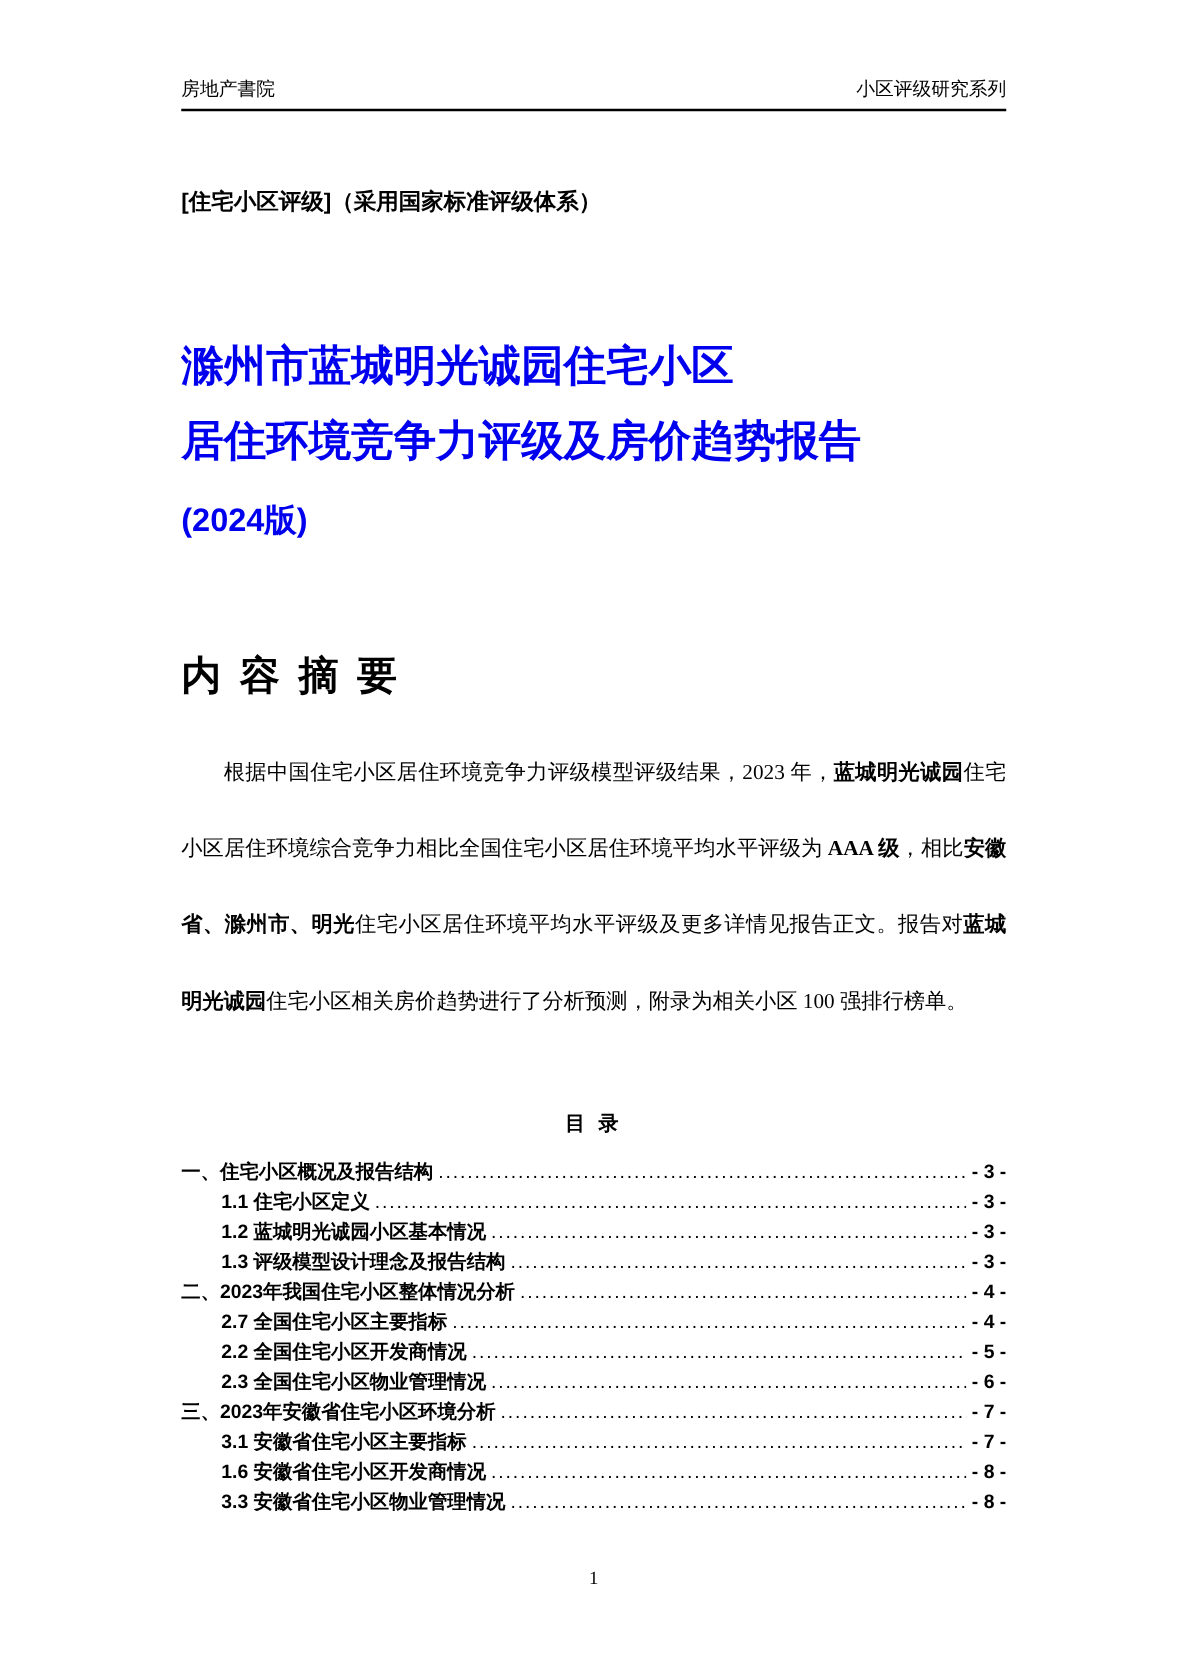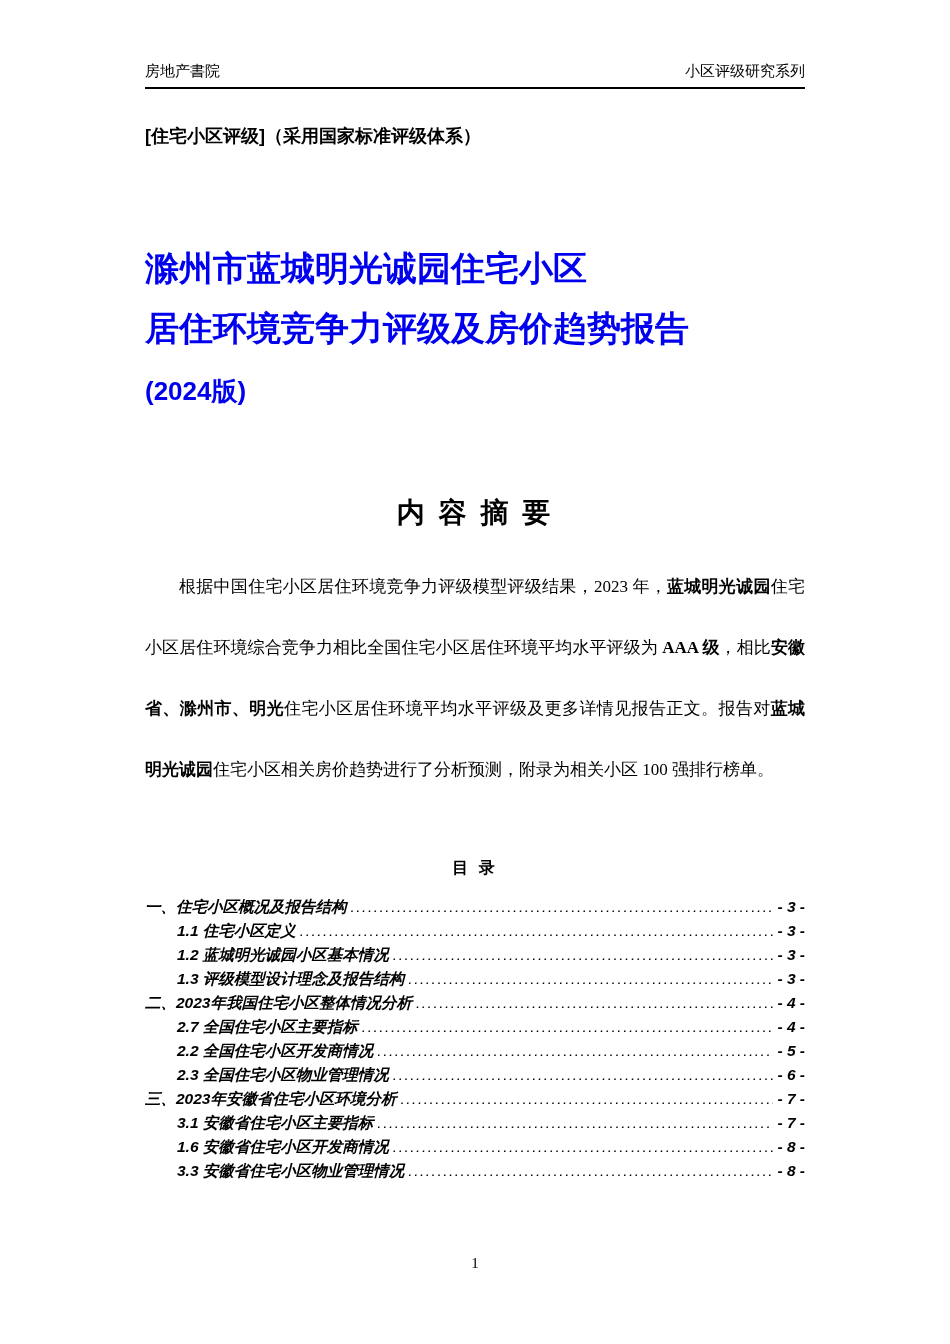--- a/index.html
+++ b/index.html
@@ -18,39 +18,39 @@
     justify-content: space-between;
     align-items: flex-end;
     padding-top: 62px;
     padding-bottom: 6px;
     border-bottom: 2px solid #000;
     font-size: 15px;
     font-family: "Liberation Sans", sans-serif;
   }
 
   .tag-line {
-    margin-top: 35px;
+    margin-top: 60px;
     font-size: 18px;
     font-weight: bold;
     font-family: "Liberation Sans", sans-serif;
   }
 
   .title-block {
     text-align: left;
     margin-top: 90px;
     color: var(--accent, #0000ee);
     font-weight: bold;
     font-family: "Liberation Sans", sans-serif;
   }
   .title-line { font-size: 34px; line-height: 60px; }
   .edition { font-size: 26px; margin-top: 16px; line-height: 34px; }
 
   .summary-heading {
-    text-align: center;
-    font-size: 28px;
+    text-align: left;
+    font-size: 32px;
     font-weight: bold;
     letter-spacing: 3px;
     margin-top: 86px;
     font-family: "Liberation Sans", sans-serif;
   }
 
   .summary-paragraph {
     margin-top: 24px;
     font-size: 17px;
     line-height: 61px;
@@ -67,21 +67,21 @@
     margin-top: 58px;
     font-family: "Liberation Sans", sans-serif;
   }
 
   .toc {
     margin-top: 16px;
     font-family: "Liberation Sans", sans-serif;
     font-weight: bold;
     font-size: 15.5px;
   }
-  .toc-row { display: flex; align-items: baseline; line-height: 24px; cursor: pointer; font-style: italic; }
+  .toc-row { display: flex; align-items: baseline; line-height: 24px; cursor: pointer; }
   .toc-row.lvl2 { padding-left: 32px; }
   .toc-label { white-space: nowrap; }
   .toc-leader {
     flex: 1;
     overflow: hidden;
     white-space: nowrap;
     margin: 0 4px;
     font-weight: normal;
   }
   .toc-leader::after {

